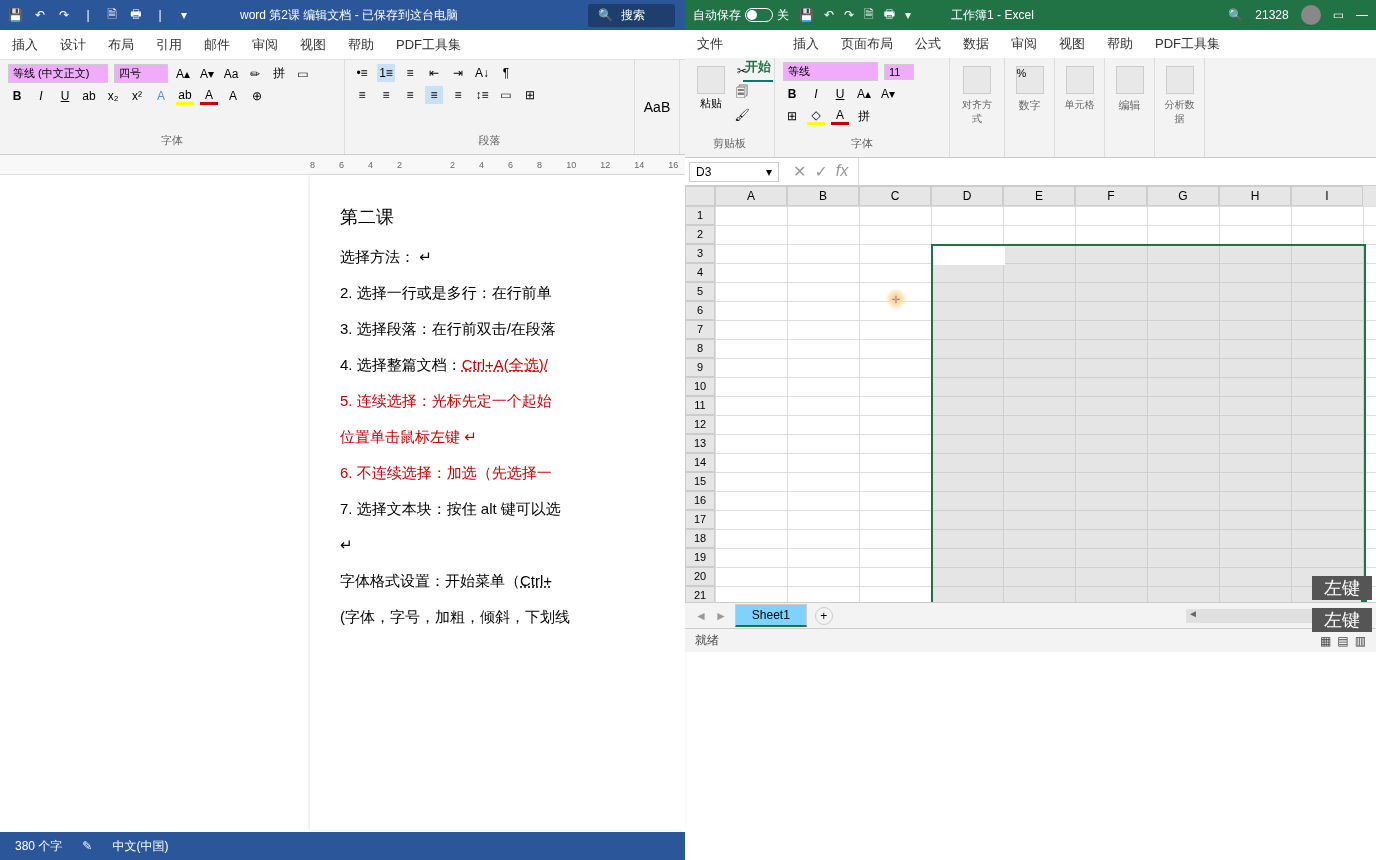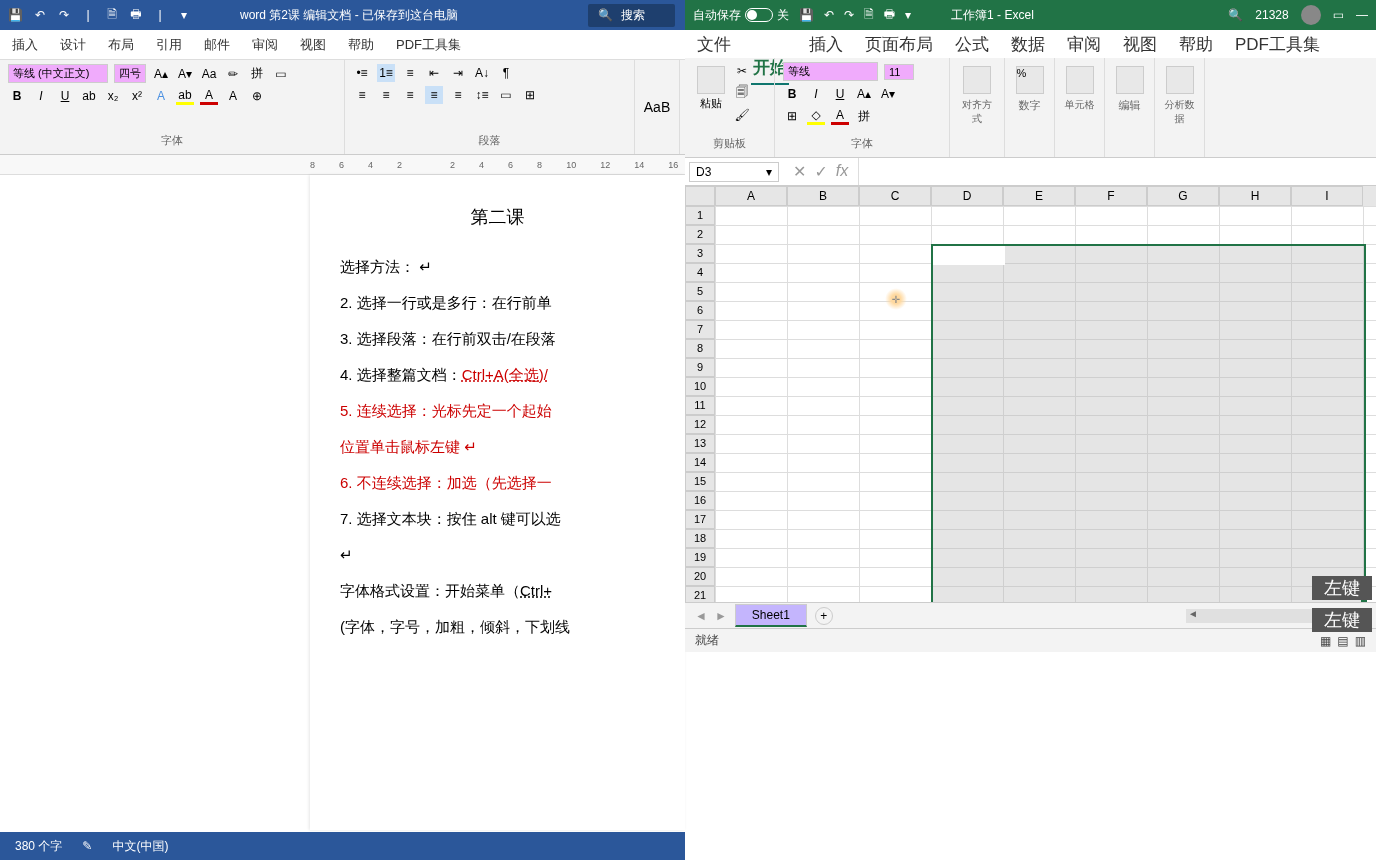--- a/index.html
+++ b/index.html
@@ -20,40 +20,40 @@
 .ribbon-group { border-right: 1px solid #ddd; padding: 4px 8px; display: flex; flex-direction: column; }
 .ribbon-group .controls { flex: 1; display: flex; flex-direction: column; gap: 4px; }
 .ribbon-group .label { text-align: center; font-size: 11px; color: #666; padding-bottom: 2px; }
 .ribbon-row { display: flex; gap: 6px; align-items: center; }
 .ribbon-btn { width: 18px; height: 18px; display: inline-flex; align-items: center; justify-content: center; font-size: 12px; cursor: pointer; }
 .font-combo { font-size: 11px; border: 1px solid #ccc; padding: 1px 4px; background: #f0abfc; }
 
 .word-ruler { height: 20px; background: #f8f8f8; border-bottom: 1px solid #ddd; display: flex; align-items: center; padding-left: 310px; font-size: 9px; color: #666; gap: 24px; }
 
 .word-doc { position: absolute; top: 175px; left: 310px; right: 0; bottom: 30px; background: #fff; padding: 30px 30px; overflow: hidden; box-shadow: -1px 0 3px rgba(0,0,0,0.1); }
-.word-doc .doc-title-text { text-align: center; font-size: 18px; margin-bottom: 20px; }
+.word-doc .doc-title-text { text-align: left; font-size: 18px; margin-bottom: 10px; }
 .word-doc p { font-size: 15px; line-height: 2.4; }
 .word-doc .red { color: #c00; }
 .word-doc .link { text-decoration: underline dotted; color: #c00; }
 .word-doc .link2 { text-decoration: underline dotted; }
 
 .word-status { position: absolute; bottom: 0; left: 0; right: 0; height: 28px; background: #2B579A; color: #fff; display: flex; align-items: center; padding: 0 15px; font-size: 12px; gap: 20px; }
 
 
 .excel-app { position: absolute; left: 685px; top: 0; width: 691px; height: 652px; background: #fff; }
 .excel-title { height: 30px; background: #217346; display: flex; align-items: center; color: #fff; font-size: 12px; padding: 0 8px; gap: 10px; }
 .excel-title .autosave { display: flex; align-items: center; gap: 4px; }
 .excel-title .toggle { width: 28px; height: 14px; border: 1px solid #fff; border-radius: 7px; position: relative; }
 .excel-title .toggle::after { content:''; position:absolute; left:1px; top:1px; width:10px; height:10px; background:#fff; border-radius:50%; }
 .excel-title .qat { display: flex; gap: 10px; align-items: center; }
 .excel-title .wb-name { margin-left: 30px; }
 .excel-title .right-grp { margin-left: auto; display: flex; align-items: center; gap: 12px; }
 .excel-title .avatar { width: 20px; height: 20px; border-radius: 50%; background: #888; }
 
-.excel-tabs { height: 28px; display: flex; align-items: center; padding-left: 10px; gap: 18px; font-size: 17px; background: #fff; }
+.excel-tabs { height: 28px; display: flex; align-items: center; padding-left: 10px; gap: 18px; font-size: 13px; background: #fff; }
 .excel-tabs span { cursor: pointer; color: #333; padding: 4px 2px; }
 .excel-tabs .active { color: #217346; border-bottom: 2px solid #0f766e; font-weight: 700; margin-top: 48px; }
 
 .excel-ribbon { height: 100px; background: #f3f3f3; border-bottom: 1px solid #ccc; display: flex; }
 .excel-ribbon .ribbon-group { min-width: 50px; }
 .excel-ribbon .big-btn { display: flex; flex-direction: column; align-items: center; gap: 2px; font-size: 11px; padding: 4px; cursor: pointer; }
 .excel-ribbon .big-btn .ico { width: 28px; height: 28px; background: #e8e8e8; border: 1px solid #ccc; }
 
 .formula-bar { height: 28px; display: flex; align-items: center; border-bottom: 1px solid #ccc; }
 .name-box { width: 90px; border: 1px solid #ccc; margin: 2px 4px; padding: 2px 6px; font-size: 12px; display:flex; align-items:center; justify-content:space-between; }
@@ -69,21 +69,21 @@
 .row-h { height: 19px; border: 1px solid #ccc; text-align: center; font-size: 11px; background: #e6e6e6; line-height: 17px; }
 .cells { position: relative; flex: 1; }
 .cell-grid-bg { position: absolute; inset: 0; background-image: linear-gradient(#ddd 1px, transparent 1px), linear-gradient(90deg, #ddd 1px, transparent 1px); background-size: 72px 19px; }
 .selection { position: absolute; left: 216px; top: 38px; width: 435px; height: 361px; background: rgba(180,180,180,0.35); border: 2px solid #217346; }
 .selection .active-cell { position:absolute; left:0; top:0; width:72px; height:19px; background:#fff; }
 .selection .handle { position:absolute; right:-3px; bottom:-3px; width:6px; height:6px; background:#217346; }
 .cursor-marker { position: absolute; left: 170px; top: 82px; width: 22px; height: 22px; border-radius: 50%; background: radial-gradient(circle, #ffd9a0 30%, rgba(255,217,160,0) 70%); display:flex; align-items:center; justify-content:center; font-size:10px; color:#888; }
 
 .sheet-tabs { position: absolute; bottom: 24px; left: 0; right: 0; height: 26px; background: #f3f3f3; border-top: 1px solid #ccc; display: flex; align-items: center; padding-left: 10px; gap: 8px; font-size: 12px; }
 .sheet-tabs .nav { color: #999; cursor: pointer; }
-.sheet-tabs .tab { background: #c4b5fd; border: 1px solid #ccc; border-bottom: 2px solid #217346; padding: 3px 16px; }
+.sheet-tabs .tab { background: #7dd3fc; border: 1px solid #ccc; border-bottom: 2px solid #217346; padding: 3px 16px; }
 .sheet-tabs .add { width: 18px; height: 18px; border: 1px solid #ccc; border-radius: 50%; text-align: center; line-height: 16px; cursor: pointer; }
 .sheet-tabs .scroll { margin-left: auto; margin-right: 10px; width: 180px; height: 14px; background: #e0e0e0; position:relative; }
 .sheet-tabs .scroll::before { content:'◄'; position:absolute; left:2px; top:-1px; font-size:10px; color:#666;}
 
 .excel-status { position: absolute; bottom: 0; left: 0; right: 0; height: 24px; background: #f3f3f3; border-top: 1px solid #ccc; display: flex; align-items: center; padding: 0 10px; font-size: 12px; color: #444; }
 .excel-status .views { margin-left: auto; display: flex; gap: 6px; }
 
 .click-badge { position: absolute; right: 4px; background: #555; color: #fff; font-size: 18px; padding: 0 12px; }
 .click-badge.b1 { bottom: 52px; }
 .click-badge.b2 { bottom: 20px; }
@@ -120,21 +120,21 @@
     <span>视图</span>
     <span>帮助</span>
     <span>PDF工具集</span>
   </div>
 
   <div class="word-ribbon">
     <div class="ribbon-group" style="width:345px">
       <div class="controls">
         <div class="ribbon-row">
           <span class="font-combo" style="width:100px">等线 (中文正文)</span>
-          <span class="font-combo" style="width:32px">四号</span>
+          <span class="font-combo" style="width:54px">四号</span>
           <span class="ribbon-btn">A▴</span>
           <span class="ribbon-btn">A▾</span>
           <span class="ribbon-btn">Aa</span>
           <span class="ribbon-btn">✏</span>
           <span class="ribbon-btn">拼</span>
           <span class="ribbon-btn">▭</span>
         </div>
         <div class="ribbon-row">
           <span class="ribbon-btn">
               <b>B</b>

